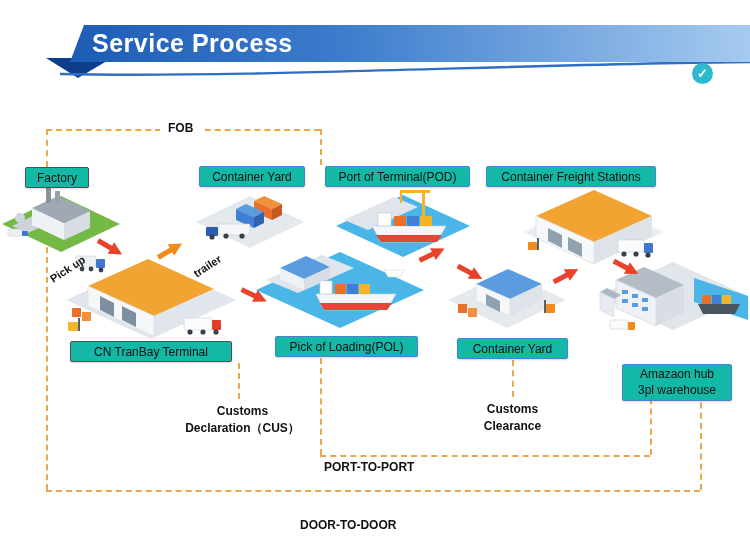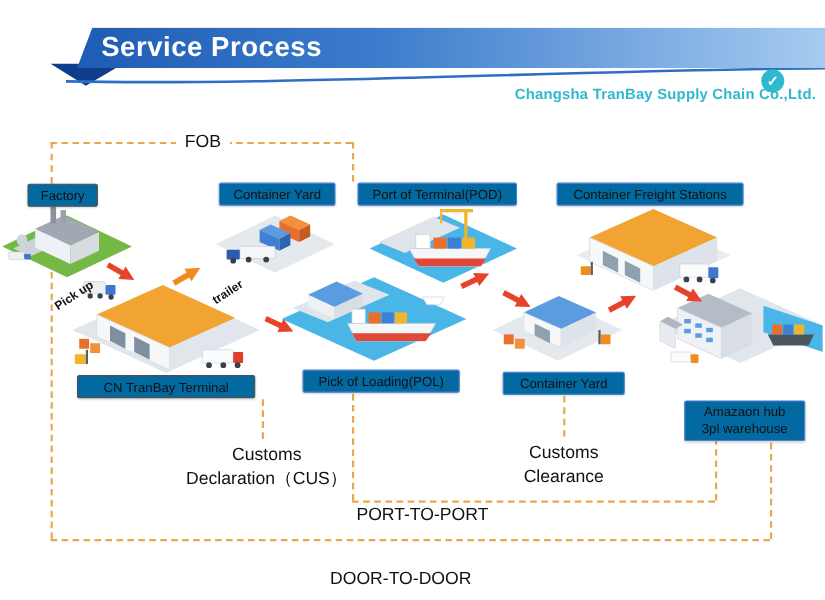--- a/index.html
+++ b/index.html
@@ -28,46 +28,45 @@
   }
   
   .dash { position:absolute; z-index:1; }
   .dash.h { border-top:2px dashed #e9a84c; height:0; }
   .dash.v { border-left:2px dashed #e9a84c; width:0; }
   
   .illus { position:absolute; z-index:2; }
   .arrow { position:absolute; z-index:3; }
   
   .station-label {
-    position:absolute; z-index:4; background:#0369a1; border:1.4px solid #4a7fd4;
+    position:absolute; z-index:4; background:#14b8a6; border:1.4px solid #4a7fd4;
     border-radius:2px; font-size:12px; color:#111; height:21px;
     display:flex; align-items:center; justify-content:center;
     box-shadow:0 1px 2px rgba(0,0,0,.15); white-space:nowrap; box-sizing:border-box;
   }
   .station-label.dark { border-color:#4f4f4f; }
   .station-label.two-line { height:auto; padding:2px 4px; flex-direction:column; line-height:1.3;margin-top:32px; }
   
-  .anno { position:absolute; z-index:5; font-weight:400; color:#111; font-size:16px; }
+  .anno { position:absolute; z-index:5; font-weight:700; color:#111; font-size:12px; }
   .anno.center { text-align:center; }
   .anno.small { font-size:11px; font-weight:600; }
   .fob-tag { background:#ffffff; padding:0 8px; }
 </style>
 </head>
 <body>
 
 <div class="page">
 
   <div class="banner">
     <span class="banner-title">Service Process</span>
   </div>
   <svg class="swoosh" width="750" height="26" viewBox="0 0 750 26">
     <polygon points="46,2 112,2 78,22" fill="#0e3d8c"></polygon>
     <path d="M60,18 C250,22 520,8 750,6" stroke="#2e6fc4" stroke-width="2.4" fill="none"></path>
   </svg>
-  <span class="company-name">Changsha TranBay Supply Chain Co.,Ltd.</span>
   <span class="check-badge">✓</span>
 
   <div class="dash v" style="left:46px;top:129px;height:38px"></div>
   <div class="dash v" style="left:46px;top:188px;height:302px"></div>
   <div class="dash h" style="left:46px;top:129px;width:274px"></div>
   <div class="dash v" style="left:320px;top:129px;height:36px"></div>
   <div class="dash v" style="left:238px;top:363px;height:36px"></div>
   <div class="dash v" style="left:512px;top:360px;height:37px"></div>
   <div class="dash v" style="left:320px;top:358px;height:97px"></div>
   <div class="dash h" style="left:320px;top:455px;width:330px"></div>
@@ -232,21 +231,21 @@
 
   <div class="station-label dark" style="left:25px;top:167px;width:64px">
     <span>Factory</span>
   </div>
   <div class="station-label" style="left:199px;top:166px;width:106px">
     <span>Container Yard</span>
   </div>
   <div class="station-label" style="left:325px;top:166px;width:145px">
     <span>Port of Terminal(POD)</span>
   </div>
-  <div class="station-label" style="left:506px;top:166px;width:170px">
+  <div class="station-label" style="left:486px;top:166px;width:170px">
     <span>Container Freight Stations</span>
   </div>
   <div class="station-label dark" style="left:70px;top:341px;width:162px">
     <span>CN TranBay Terminal</span>
   </div>
   <div class="station-label" style="left:275px;top:336px;width:143px">
     <span>Pick of Loading(POL)</span>
   </div>
   <div class="station-label" style="left:457px;top:338px;width:111px">
     <span>Container Yard</span>

